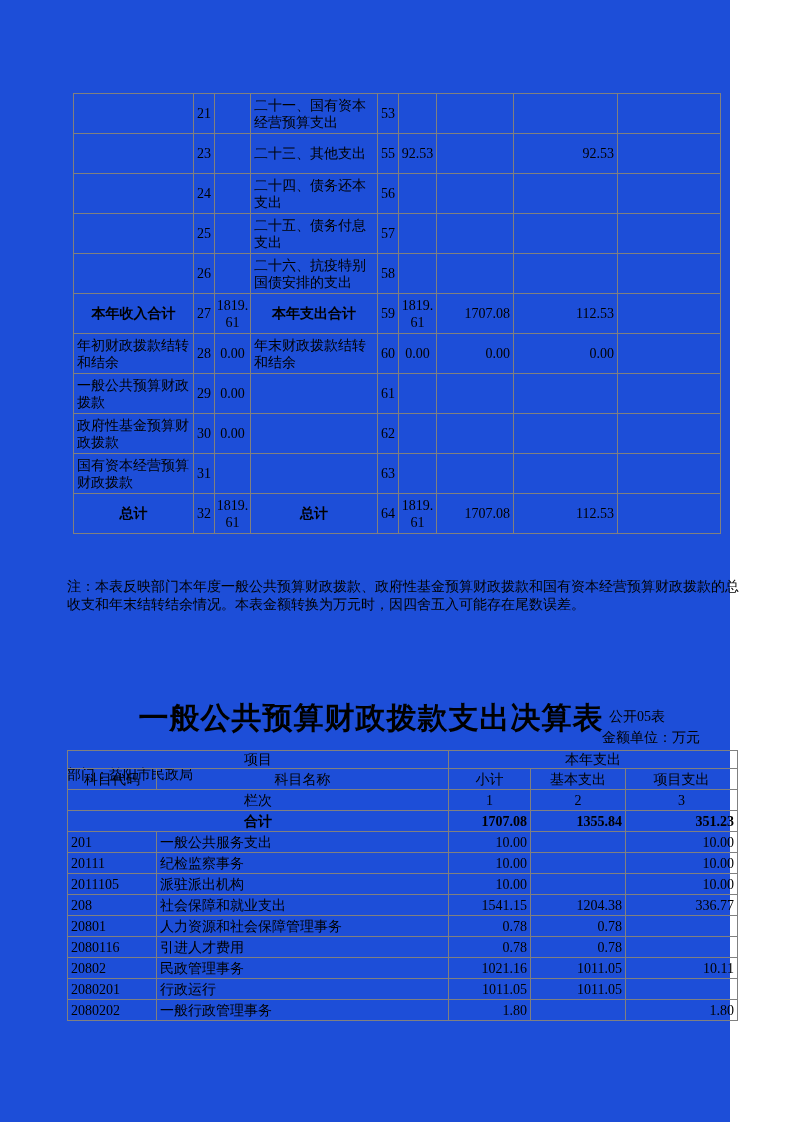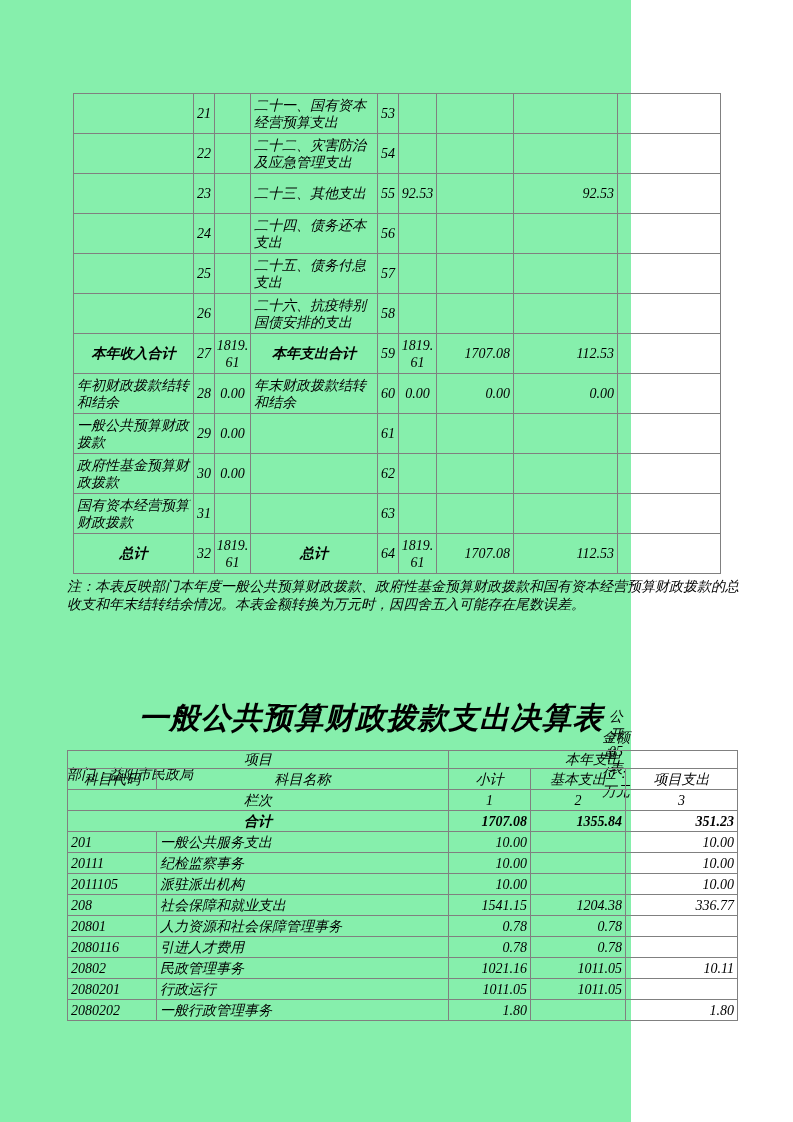--- a/index.html
+++ b/index.html
@@ -1,19 +1,19 @@
 <!DOCTYPE html>
 <html><head>
 <meta charset="utf-8">
 <style>
   html,body { margin:0; padding:0; background:#ffffff; }
   .page {
-    position:relative; width:631px; height:1122px; background:#86efac;
+    position:relative; width:730px; height:1122px; background:#1d4ed8;
     font-family:"Liberation Serif","DejaVu Serif",serif;
-    color:#000000; font-size:14px;font-style:italic;
+    color:#000000; font-size:14px;
   }
   table { border-collapse:collapse; table-layout:fixed; }
   td { border:1px solid #808080; overflow:hidden; line-height:17px; vertical-align:middle; }
 
   
   .t1 { position:absolute; left:73px; top:93px; width:647px; }
   .t1 tr { height:40px; }
   .t1 td.c0, .t1 td.c3 { text-align:left; padding:1px 3px; }
   .t1 tr.total td.c0, .t1 tr.total td.c3 { text-align:center; font-weight:bold; }
   .t1 td.c1, .t1 td.c4 { text-align:center; padding:1px 0; }
@@ -64,31 +64,20 @@
           <td class="c2"></td>
           <td class="c3">二十一、国有资本经营预算支出</td>
           <td class="c4">53</td>
           <td class="c5"></td>
           <td class="c6"></td>
           <td class="c7"></td>
           <td class="c8"></td>
         </tr>
         <tr>
           <td class="c0"></td>
-          <td class="c1">22</td>
-          <td class="c2"></td>
-          <td class="c3">二十二、灾害防治及应急管理支出</td>
-          <td class="c4">54</td>
-          <td class="c5"></td>
-          <td class="c6"></td>
-          <td class="c7"></td>
-          <td class="c8"></td>
-        </tr>
-        <tr>
-          <td class="c0"></td>
           <td class="c1">23</td>
           <td class="c2"></td>
           <td class="c3">二十三、其他支出</td>
           <td class="c4">55</td>
           <td class="c5">92.53</td>
           <td class="c6"></td>
           <td class="c7">92.53</td>
           <td class="c8"></td>
         </tr>
         <tr>

